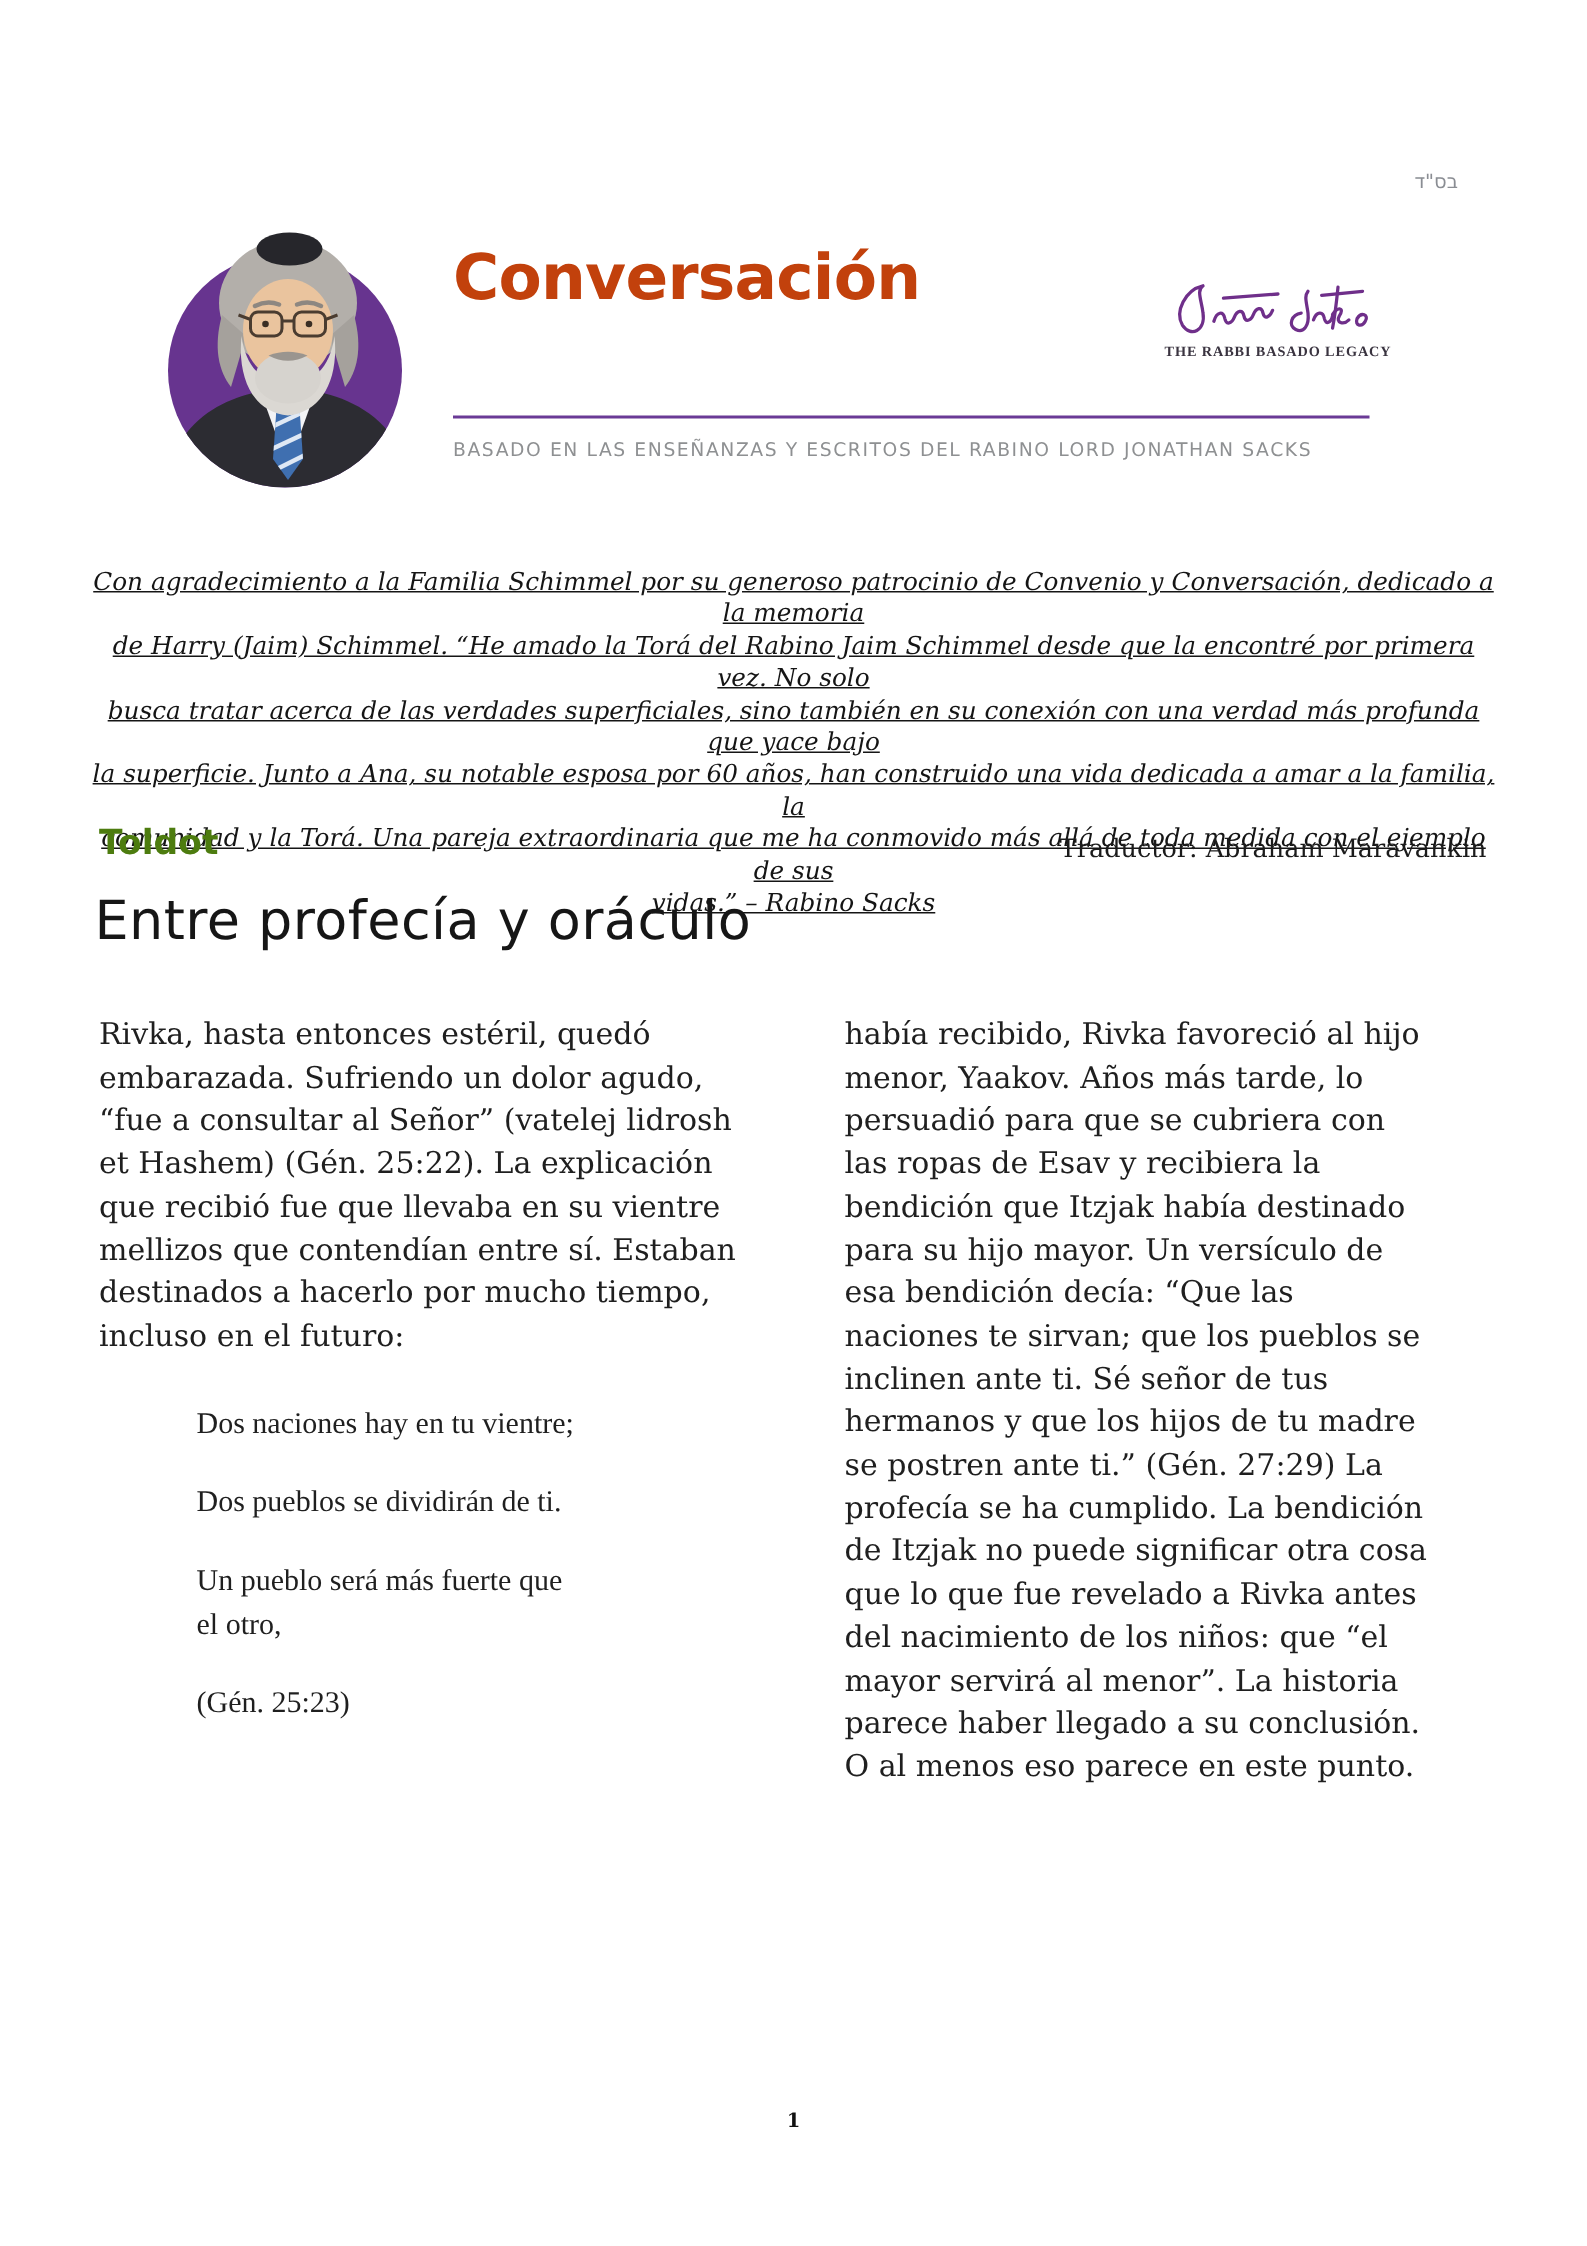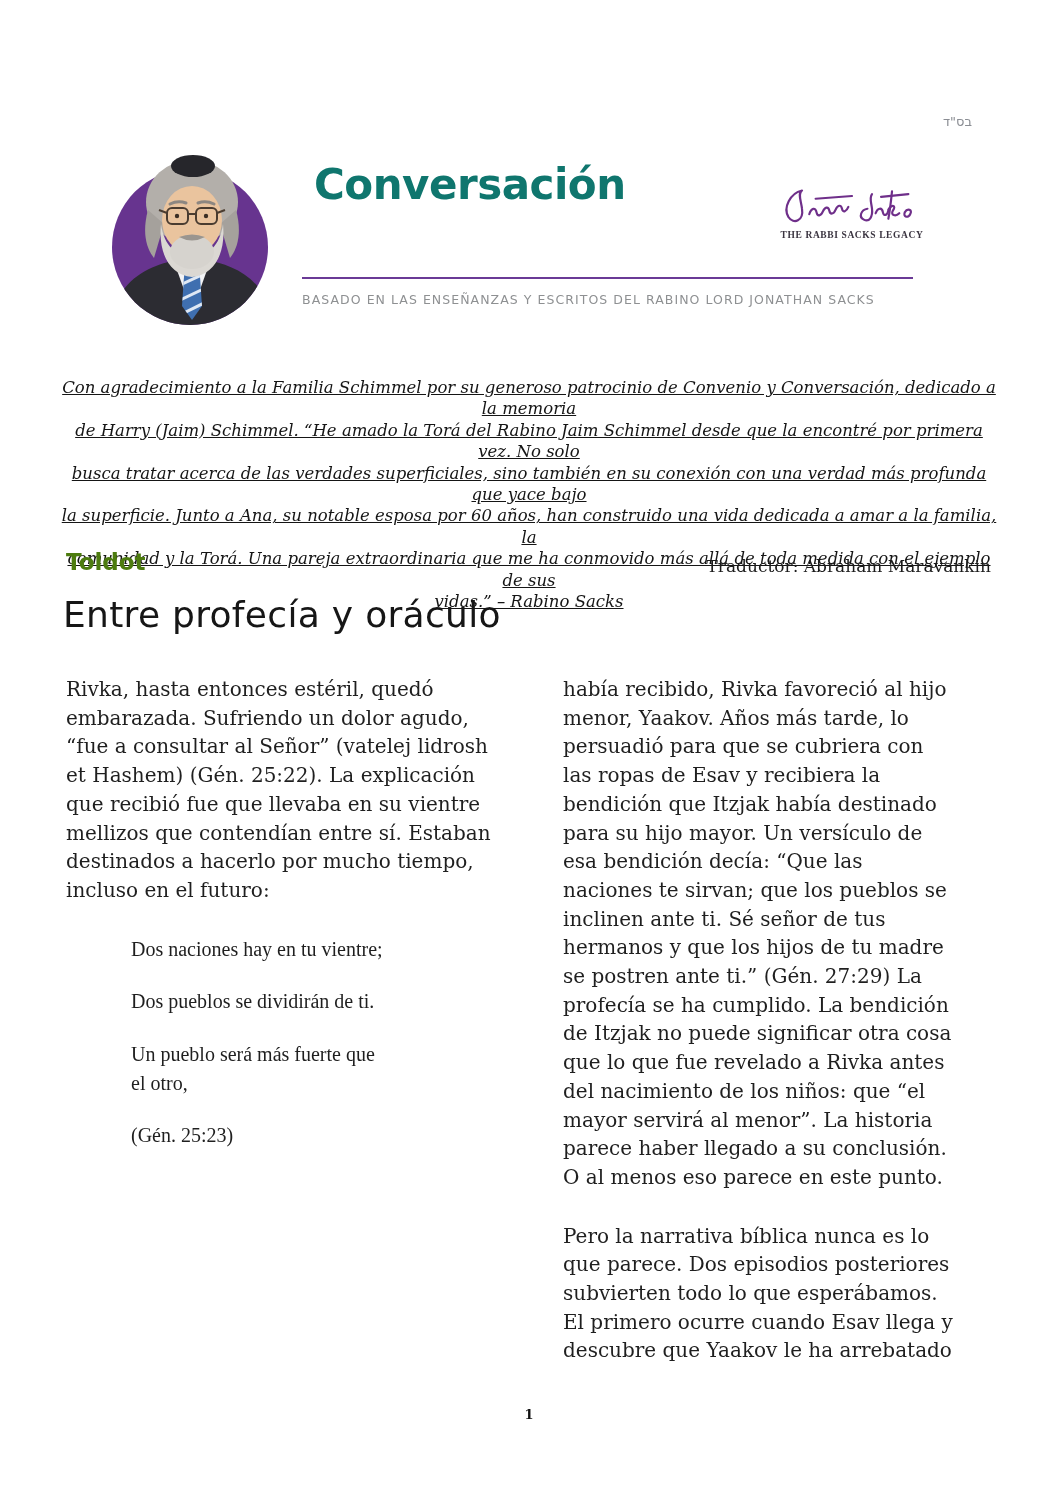--- a/index.html
+++ b/index.html
@@ -17,21 +17,21 @@
     font-size:13px;color:#8a8d93;
   }
   .portrait{position:absolute;left:100px;top:140px;}
   .title-block{
     position:absolute;left:302px;top:160px;
     font-family:"DejaVu Sans", sans-serif;
     font-weight:bold;font-size:42px;line-height:50px;
     letter-spacing:-0.5px;
   }
   .title-line1{color:#87888a;}
-  .title-line2{color:#0f766e;margin-left:12px;}
+  .title-line2{color:#c2410c;}
   .divider{
     position:absolute;left:302px;top:277px;
     width:611px;height:2px;background:#6a3a96;
   }
   .tagline{
     position:absolute;left:302px;top:292px;
     font-family:"DejaVu Sans", sans-serif;
     font-size:12.5px;letter-spacing:1.05px;color:#8e9092;
   }
   .logo{position:absolute;left:772px;top:186px;width:160px;text-align:center;}
@@ -148,21 +148,21 @@
         <path d="M33,31 c2,-7 7,-8 8,-2 c1,5 5,4 7,-1 c2,-5 6,-6 7,-1 c1,5 5,4 7,-1 c2,-5 6,-6 7,-1 c1,5 5,3 7,-2"></path>
         <path d="M40,14 L80,11"></path>
         <path d="M97,25 c-7,1 -10,9 -4,12 c6,3 10,-3 9,-12 c-1,-8 -3,-12 0,-16"></path>
         <path d="M106,30 c2,-6 7,-7 8,-1 c1,5 5,3 6,-2"></path>
         <path d="M124,6 c-1,10 -2,20 -4,30"></path>
         <path d="M120,26 c4,-6 9,-5 5,1 c-3,5 3,7 7,3"></path>
         <path d="M138,29 c3,-5 9,-3 6,2 c-2,4 -8,4 -6,-2"></path>
         <path d="M112,12 L142,9"></path>
       </g>
     </svg>
-    <div class="logo-legacy">THE RABBI SACKS LEGACY</div>
+    <div class="logo-legacy">THE RABBI BASADO LEGACY</div>
   </div>
 
   <div class="divider"></div>
 
   <div class="tagline">BASADO EN LAS ENSEÑANZAS Y ESCRITOS DEL RABINO LORD JONATHAN SACKS</div>
 
   <div class="dedication">Con agradecimiento a la Familia Schimmel por su generoso patrocinio de Convenio y Conversación, dedicado a la memoria
 de Harry (Jaim) Schimmel. “He amado la Torá del Rabino Jaim Schimmel desde que la encontré por primera vez. No solo
 busca tratar acerca de las verdades superficiales, sino también en su conexión con una verdad más profunda que yace bajo
 la superficie. Junto a Ana, su notable esposa por 60 años, han construido una vida dedicada a amar a la familia, la
@@ -204,22 +204,17 @@
 inclinen ante ti. Sé señor de tus
 hermanos y que los hijos de tu madre
 se postren ante ti.” (Gén. 27:29) La
 profecía se ha cumplido. La bendición
 de Itzjak no puede significar otra cosa
 que lo que fue revelado a Rivka antes
 del nacimiento de los niños: que “el
 mayor servirá al menor”. La historia
 parece haber llegado a su conclusión.
 O al menos eso parece en este punto.</p>
-    <p class="para para2">Pero la narrativa bíblica nunca es lo
-que parece. Dos episodios posteriores
-subvierten todo lo que esperábamos.
-El primero ocurre cuando Esav llega y
-descubre que Yaakov le ha arrebatado</p>
   </div>
 
   <div class="page-number">1</div>
 
 </div>
 
 </body></html>

